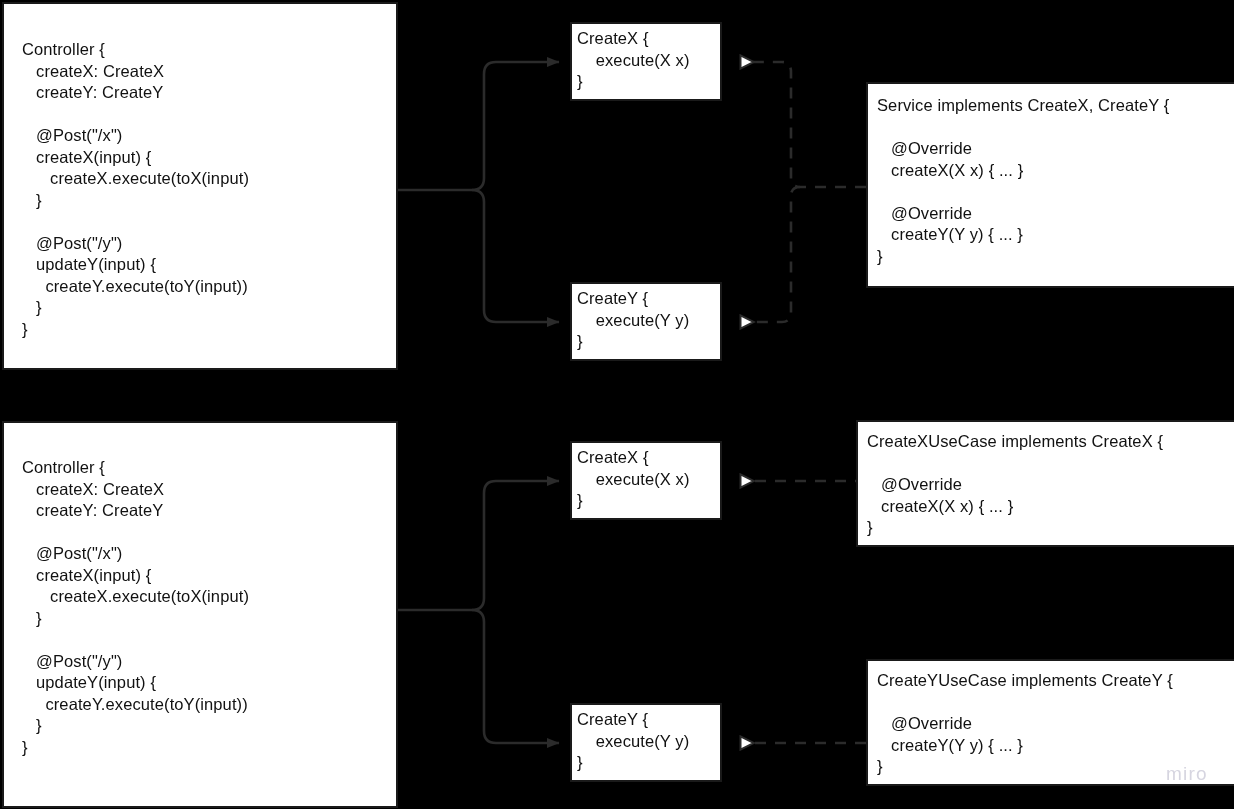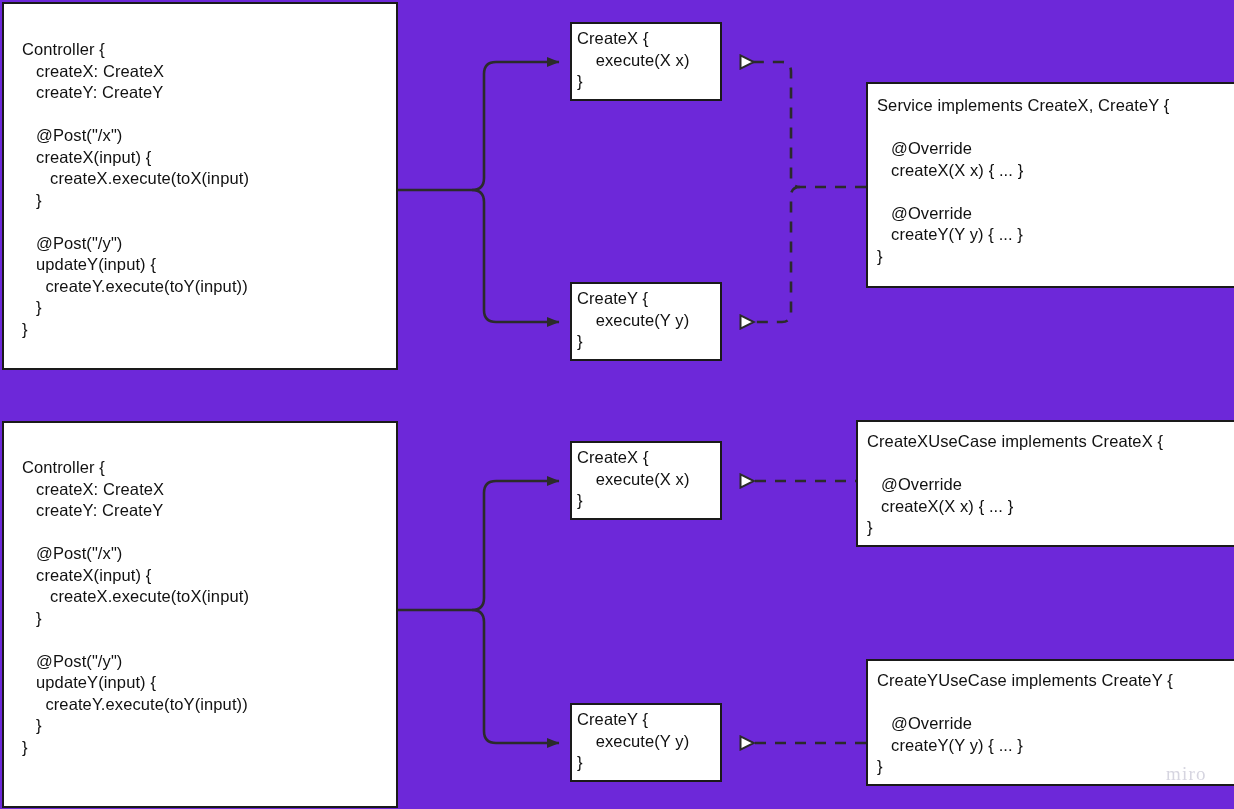--- a/index.html
+++ b/index.html
@@ -7,21 +7,21 @@
     padding: 0;
     background: #ffffff;
   }
   body {
     font-family: "Liberation Sans", sans-serif;
   }
   #canvas {
     position: relative;
     width: 1234px;
     height: 809px;
-    background: #6d28d9;
+    background: #000000;
     overflow: hidden;
   }
   svg#wires {
     position: absolute;
     left: 0;
     top: 0;
     width: 1234px;
     height: 809px;
     pointer-events: none;
   }
@@ -35,21 +35,21 @@
   .code {
     white-space: pre;
     font-family: "Liberation Sans", sans-serif;
     font-size: 16.5px;
     line-height: 21.5px;
     color: #111111;
     letter-spacing: 0.1px;
   }
   .watermark {
     position: absolute;
-    font-family: Liberation Serif, serif;
+    font-family: Liberation Sans, sans-serif;
     font-size: 19px;
     letter-spacing: 1.2px;
     color: #d6d5e0;
     user-select: none;
   }
 </style>
 </head>
 <body>
 
 <div id="canvas">

